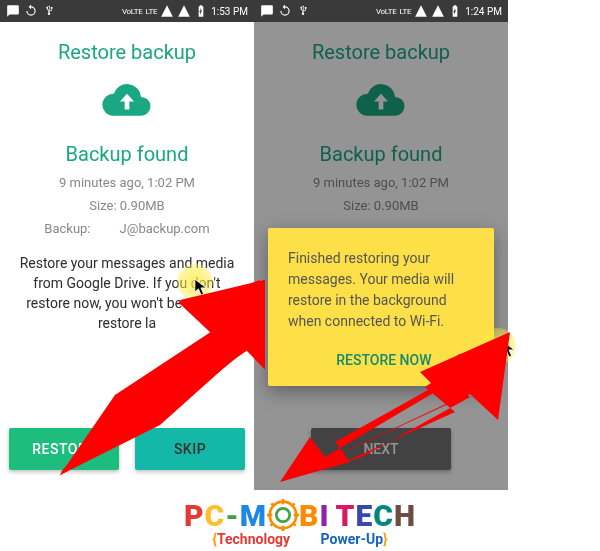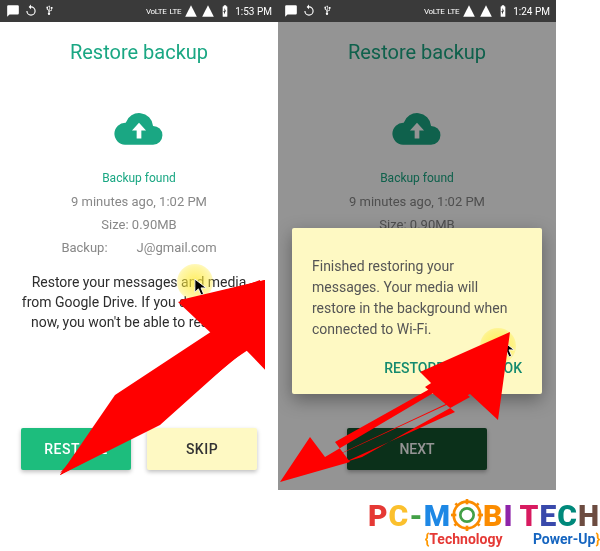--- a/index.html
+++ b/index.html
@@ -6,21 +6,21 @@
   body {
     width: 600px;
     height: 551px;
     font-family: Roboto, Arial, sans-serif;
     background: #fff;
     position: relative;
     overflow: hidden;
   }
   .phones {
     display: flex;
-    width: 556px;
+    width: 508px;
   }
   .phone {
     width: 300px;
     height: 490px;
     position: relative;
     background: #fff;
     overflow: hidden;
   }
   .phone.right {
     background: #fff;
@@ -48,33 +48,33 @@
   
   .content {
     padding: 12px 14px 0;
     text-align: center;
     position: relative;
   }
   .title {
     color: #1aa783;
     font-size: 20px;
     margin-top: 6px;
-    margin-bottom: 45px;
+    margin-bottom: 16px;
     font-weight: 400;
   }
   .cloud {
     margin: 0 auto 22px;
     width: 50px;
     height: 40px;
     position: relative;
   }
   .cloud svg { width: 100%; height: 100%; }
   .subtitle {
     color: #1aa783;
-    font-size: 12px;
+    font-size: 20px;
     margin-bottom: 8px;
     font-weight: 400;
   }
   .meta {
     color: #888;
     font-size: 13px;
     line-height: 1.45;
     margin-bottom: 4px;
   }
   .desc {
@@ -101,21 +101,21 @@
     font-size: 14px;
     font-weight: 500;
     letter-spacing: 0.5px;
     display: flex;
     align-items: center;
     justify-content: center;
     box-shadow: 0 2px 4px rgba(0,0,0,0.25);
     cursor: pointer;
   }
   .btn-primary { background: #1dbd7d; color: #fff; }
-  .btn-secondary { background: #fef9c3; color: #333; }
+  .btn-secondary { background: #14b8a6; color: #333; }
   
   .dim {
     position: absolute;
     top: 22px;
     left: 0;
     right: 0;
     bottom: 0;
     background: rgba(0,0,0,0.42);
   }
   .checkmark {
@@ -129,40 +129,40 @@
     margin: 36px auto 0;
   }
   .checkmark svg { width: 30px; height: 24px; }
   .btn-next {
     position: absolute;
     bottom: 20px;
     left: 50%;
     transform: translateX(-50%);
     width: 140px;
     height: 42px;
-    background: #14532d;
+    background: #737373;
     color: #fff;
     border-radius: 2px;
     font-size: 14px;
     font-weight: 500;
     display: flex;
     align-items: center;
     justify-content: center;
     box-shadow: 0 2px 4px rgba(0,0,0,0.3);
     cursor: pointer;
   }
   .dialog {
     position: absolute;
     top: 228px;
     left: 14px;
     right: 14px;
-    background: #fef9c3;
+    background: #fde047;
     border-radius: 2px;
     box-shadow: 0 6px 18px rgba(0,0,0,0.35);
-    padding: 28px 20px 12px;
+    padding: 20px 20px 12px;
   }
   .dialog-text {
     color: #555;
     font-size: 14px;
     line-height: 1.5;
     margin-bottom: 14px;
   }
   .dialog-actions {
     display: flex;
     justify-content: flex-end;
@@ -203,21 +203,21 @@
   }
   .arrow svg { display: block; }
   .arrow1 { top: 280px; left: 60px; width: 205px; height: 195px; }
   .arrow2 { top: 332px; left: 280px; width: 230px; height: 150px; }
   
   .logo {
     position: absolute;
     bottom: 4px;
     left: 0;
     right: 0;
-    text-align: right;
+    text-align: center;
     line-height: 1.05;
   }
   .logo-main {
     font-size: 30px;
     font-weight: 900;
     letter-spacing: 1px;
   }
   .logo-main .p span:nth-child(1){color:#e53935}
   .logo-main .p span:nth-child(2){color:#fbc02d}
   .logo-main .dash{color:#43a047;}
@@ -298,21 +298,21 @@
       <div class="cloud">
         <svg viewBox="0 0 64 48">
             <path fill="#1aa783" d="M50 20a18 18 0 0 0-35-4A14 14 0 0 0 14 44h36a12 12 0 0 0 0-24z"></path>
             <path fill="#fff" d="M32 16l-9 10h6v10h6V26h6z"></path>
           </svg>
       </div>
       <div class="subtitle">Backup found</div>
       <div class="meta">9 minutes ago, 1:02 PM</div>
       <div class="meta">Size: 0.90MB</div>
       <div class="meta">
-        <span>Backup:</span>&nbsp;&nbsp;&nbsp;&nbsp;&nbsp;&nbsp;&nbsp;&nbsp;&nbsp;<span>J@gmail.com</span>
+        <span>Backup:</span>&nbsp;&nbsp;&nbsp;&nbsp;&nbsp;&nbsp;&nbsp;&nbsp;&nbsp;<span>J@backup.com</span>
       </div>
       <div class="desc">Restore your messages and media from Google Drive. If you don't restore now, you won't be able to restore la</div>
     </div>
     <div class="btn-row">
       <div class="btn btn-primary">RESTORE</div>
       <div class="btn btn-secondary">SKIP</div>
     </div>
   </div>
 
   <div class="phone right">

